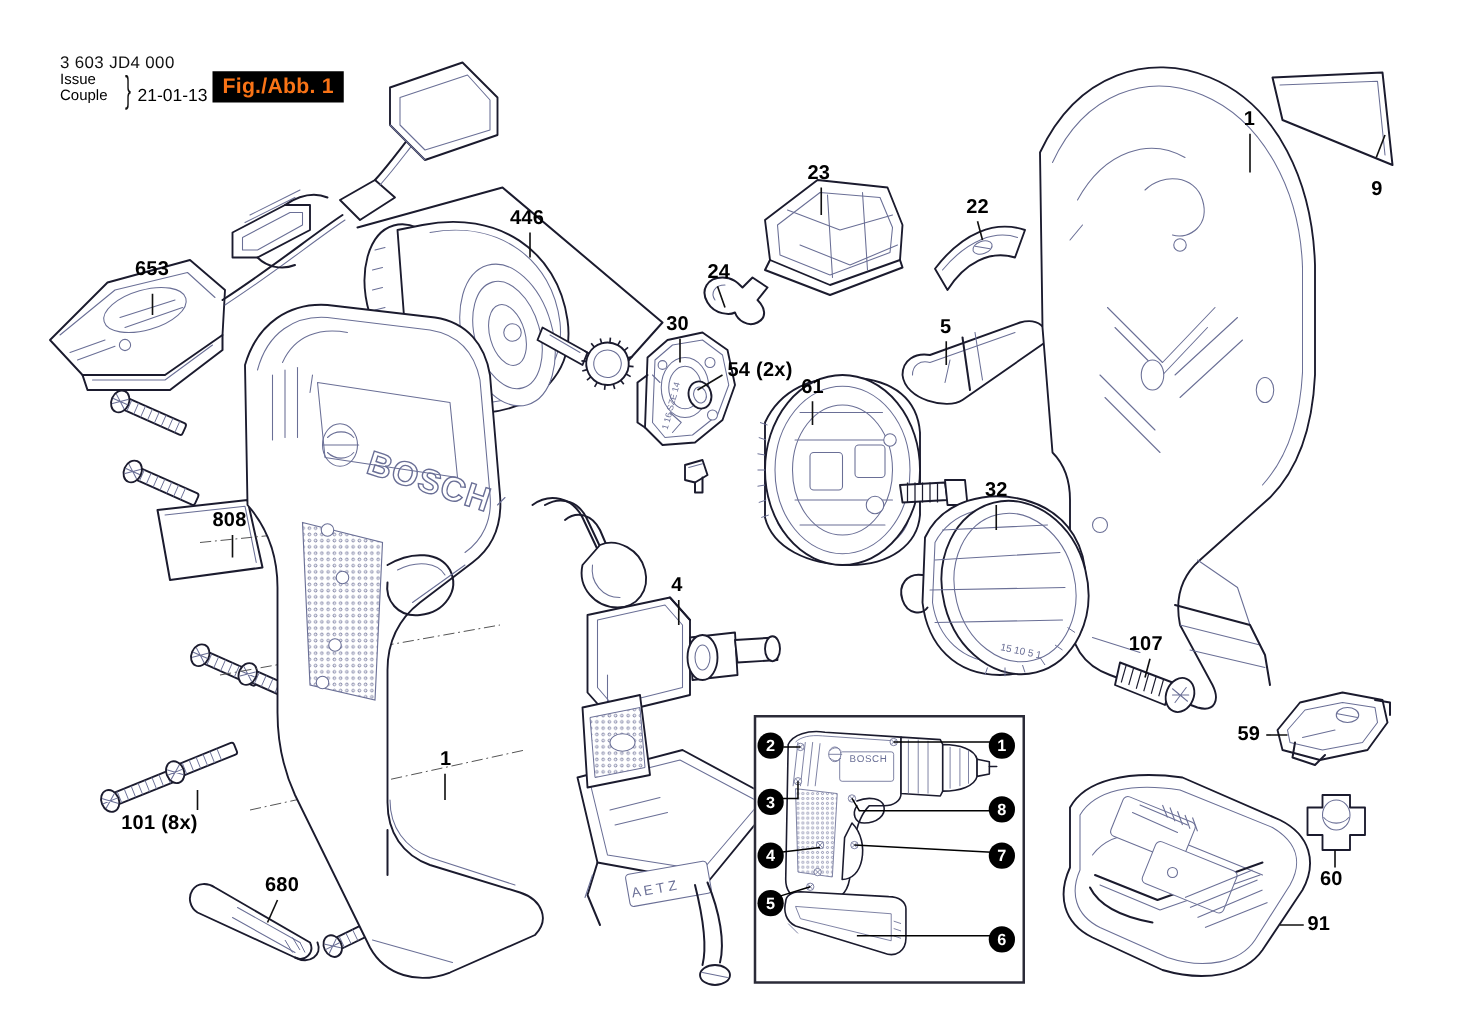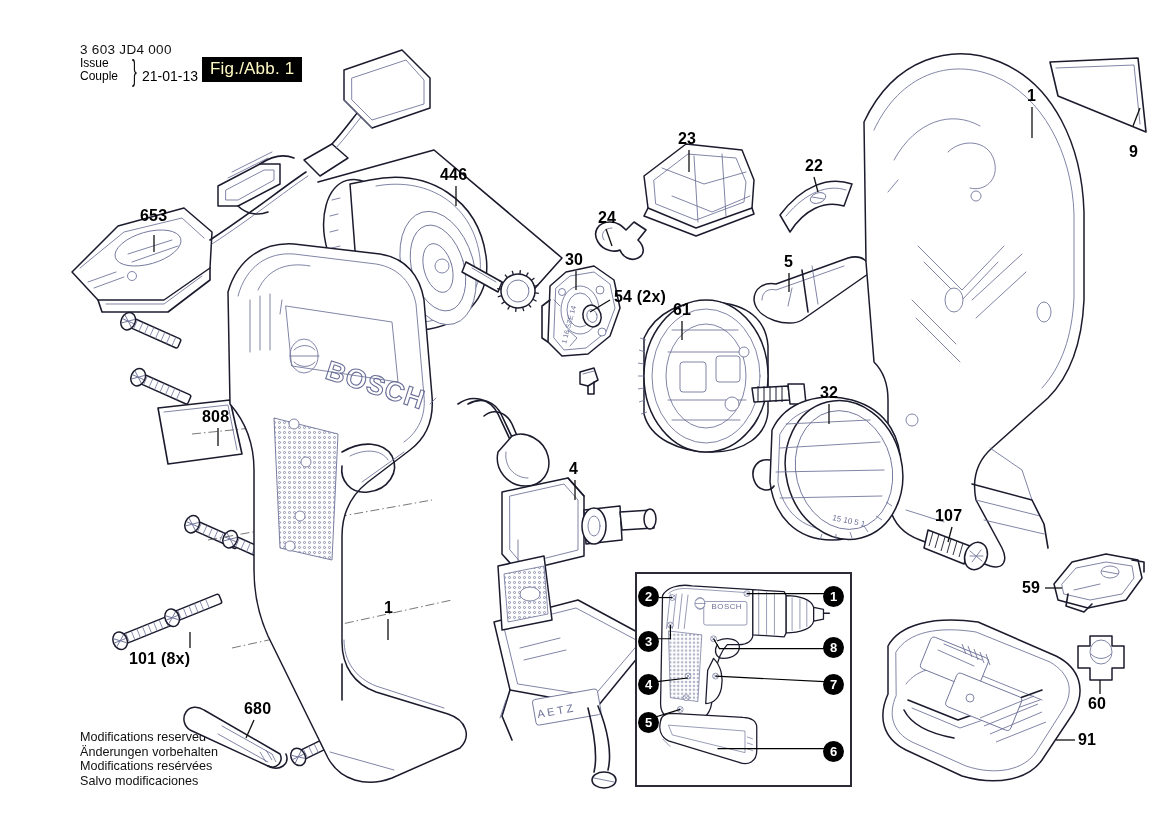--- a/index.html
+++ b/index.html
@@ -1,33 +1,33 @@
 <!DOCTYPE html>
 <html><head>
 <meta charset="utf-8">
 <style>
   html,body{margin:0;padding:0;background:#fff;}
   body{width:1169px;height:826px;position:relative;overflow:hidden;
        font-family:"Liberation Sans",sans-serif;color:#000;}
-  #sheet{position:absolute;left:0;top:0;width:1070px;height:826px;margin-left:32px;}
+  #sheet{position:absolute;left:0;top:0;width:1070px;height:826px;}
   svg.art{position:absolute;left:0;top:0;width:1169px;height:826px;overflow:visible;}
 
   .lbl{position:absolute;font-family:"Liberation Sans",sans-serif;font-weight:bold;
        font-size:16px;color:#000;white-space:nowrap;letter-spacing:.2px;}
 
   .hdr{position:absolute;font-family:"Liberation Sans",sans-serif;font-size:13.5px;
        color:#111;white-space:nowrap;}
   .hdr-pn{left:48px;top:42px;font-size:13.5px;letter-spacing:.3px;}
   .issue-wrap{position:absolute;left:48px;top:57px;width:56px;line-height:12.5px;font-size:12px;}
   .issue-wrap div{font-size:12px;}
   .brace{position:absolute;left:100px;top:56px;font-size:26px;line-height:26px;
          transform:scaleX(.55) scaleY(1.15);transform-origin:left top;color:#111;}
   .date{position:absolute;left:110px;top:68px;font-size:14px;}
-  .figbox{position:absolute;left:170px;top:57px;background:#000;color:#fef9c3;
-          font-size:17px;font-weight:normal;padding:2px 8px 3px 8px;line-height:20px;
+  .figbox{position:absolute;left:170px;top:57px;background:#000;color:#f97316;
+          font-size:17px;font-weight:bold;padding:2px 8px 3px 8px;line-height:20px;
           letter-spacing:.2px;}
 
   .torque{position:absolute;left:464px;top:54px;font-size:13.4px;line-height:16.1px;
           color:#111;white-space:pre;}
 
   .mods{position:absolute;left:48px;top:730px;font-size:12.6px;line-height:14.6px;
         color:#111;white-space:pre;}
 
   .inset{position:absolute;left:603px;top:572px;width:217px;height:215px;
          border:2.5px solid #2b2b38;background:#fff;box-sizing:border-box;}
@@ -45,24 +45,20 @@
 
   <div class="issue-wrap">
     <div>Issue</div>
     <div>Couple</div>
   </div>
   <div class="brace">}</div>
   <div class="date">21-01-13</div>
   <div class="figbox">Fig./Abb. 1</div>
 
 
-  <div class="mods">Modifications reserved
-Änderungen vorbehalten
-Modifications resérvées
-Salvo modificaciones</div>
 
   <svg class="art" viewBox="0 0 1169 826">
     <defs>
       <style>
         .o  { fill:#fff; stroke:#1b1b2e; stroke-width:1.5; stroke-linejoin:round; stroke-linecap:round; }
         .o2 { fill:none; stroke:#1b1b2e; stroke-width:1.6; stroke-linejoin:round; stroke-linecap:round; }
         .d  { fill:none; stroke:#6a6f96; stroke-width:0.85; stroke-linejoin:round; stroke-linecap:round; }
         .df { fill:#fff; stroke:#6a6f96; stroke-width:0.85; stroke-linejoin:round; }
         .ll { fill:none; stroke:#111; stroke-width:1.2; }
         .dash { fill:none; stroke:#555; stroke-width:0.8; stroke-dasharray:9 3 1.5 3; }

